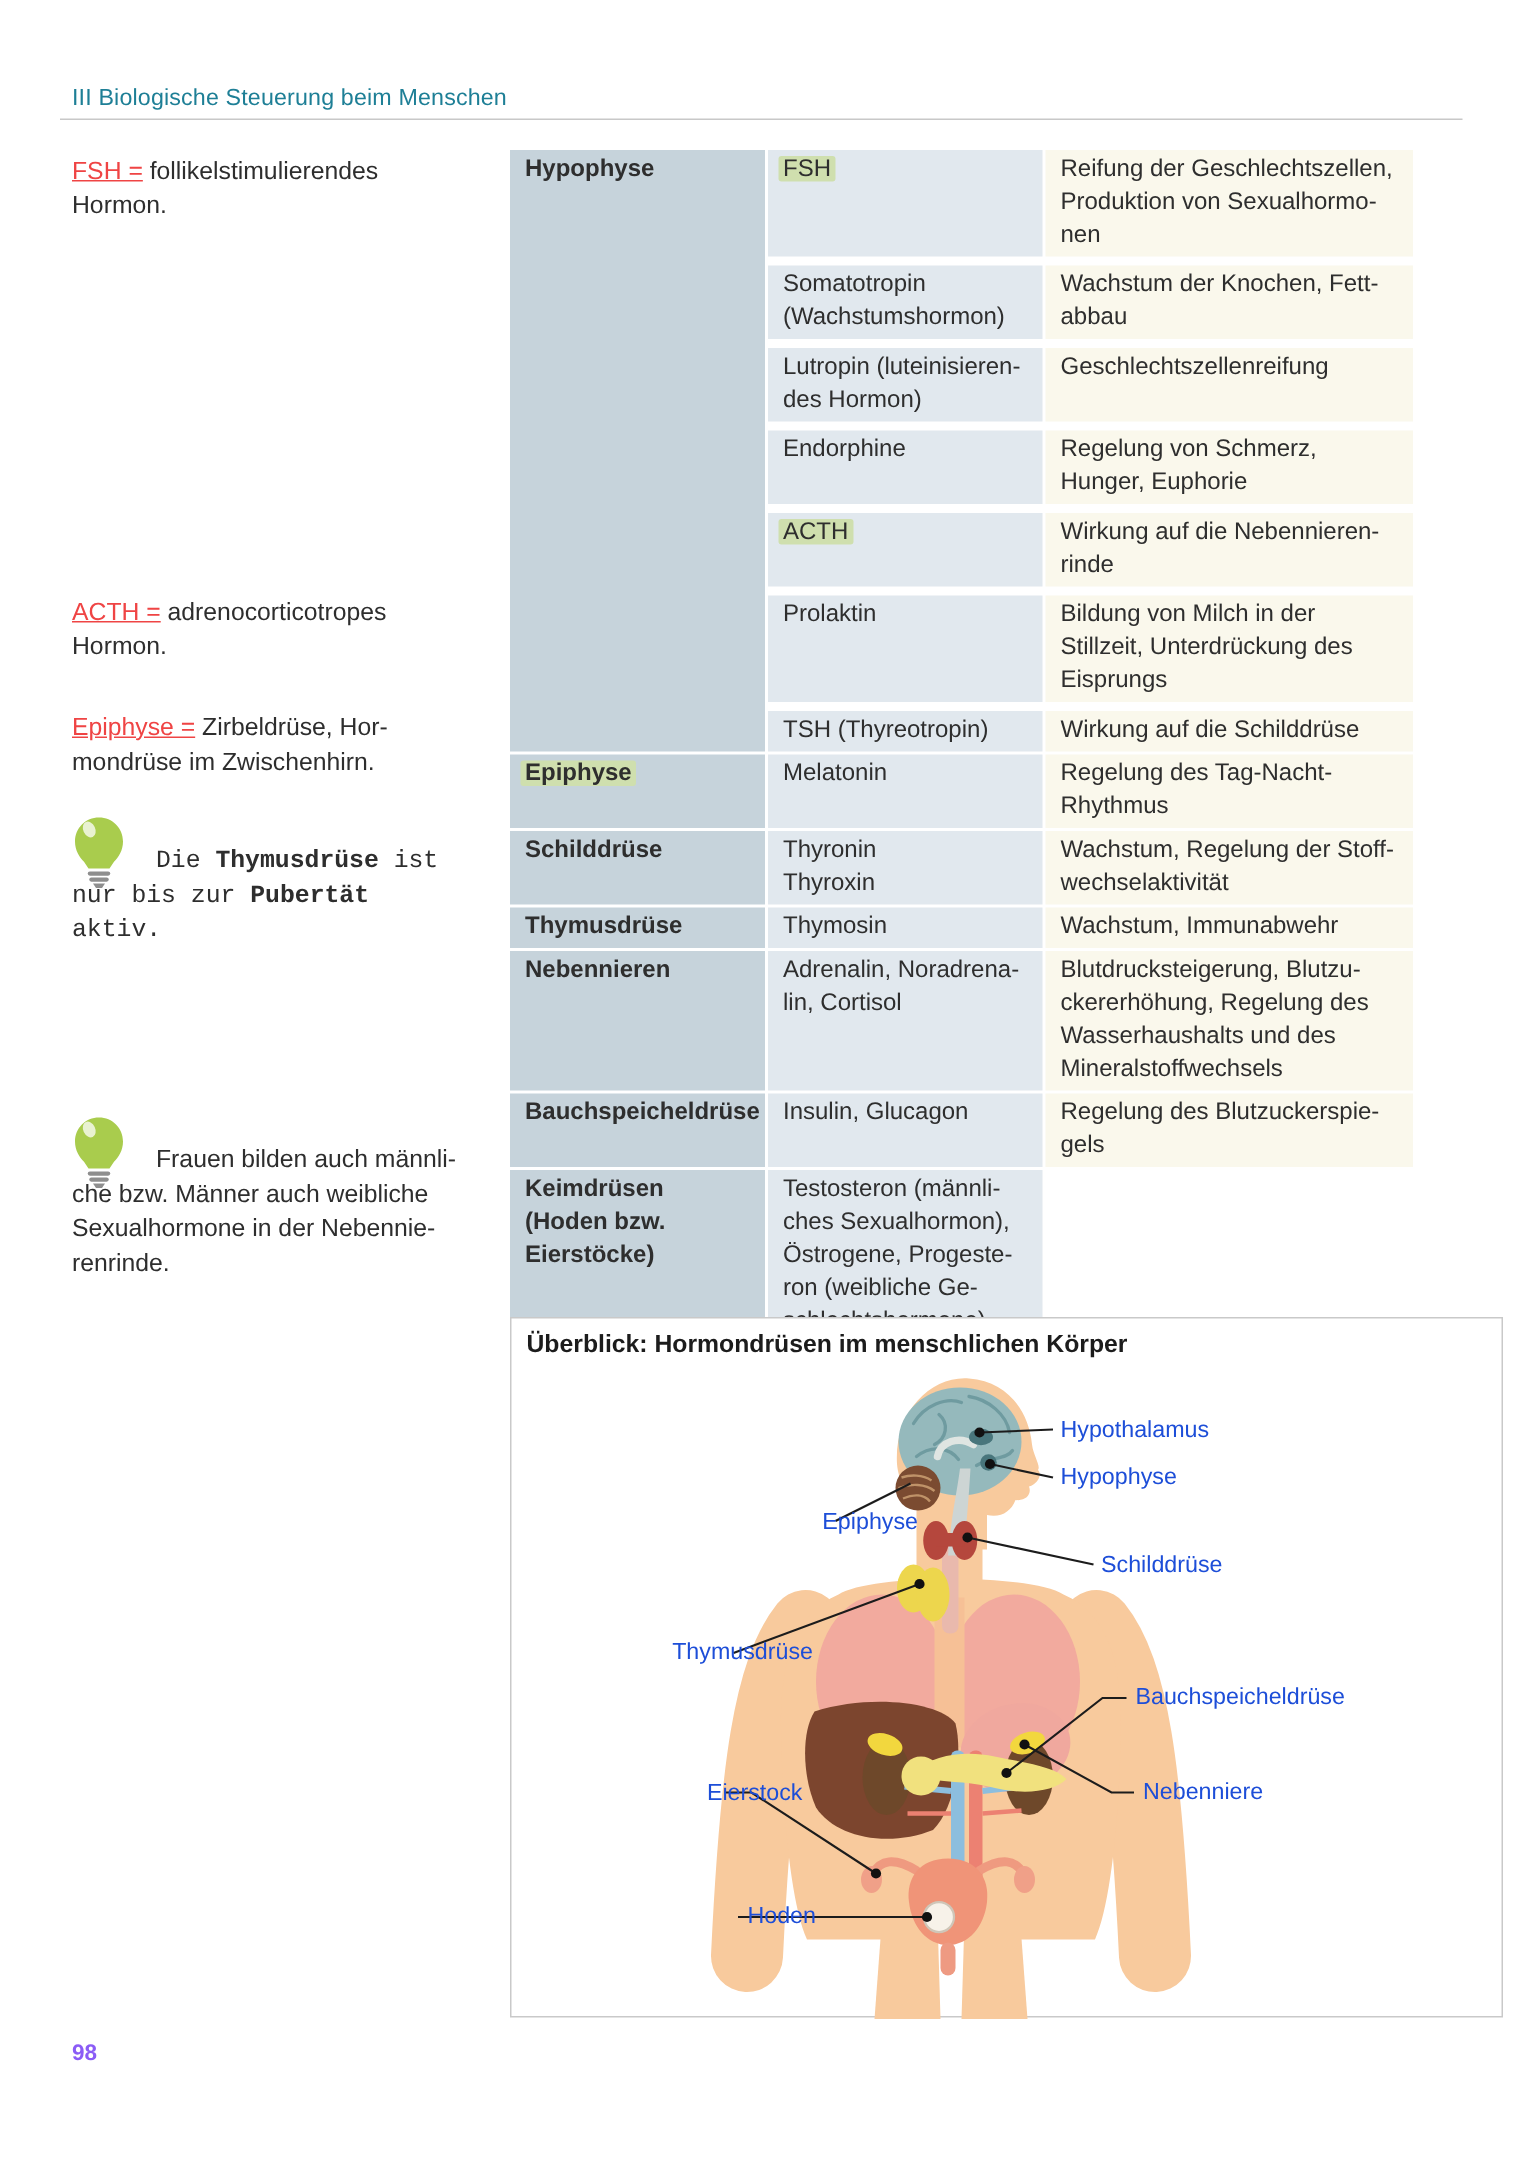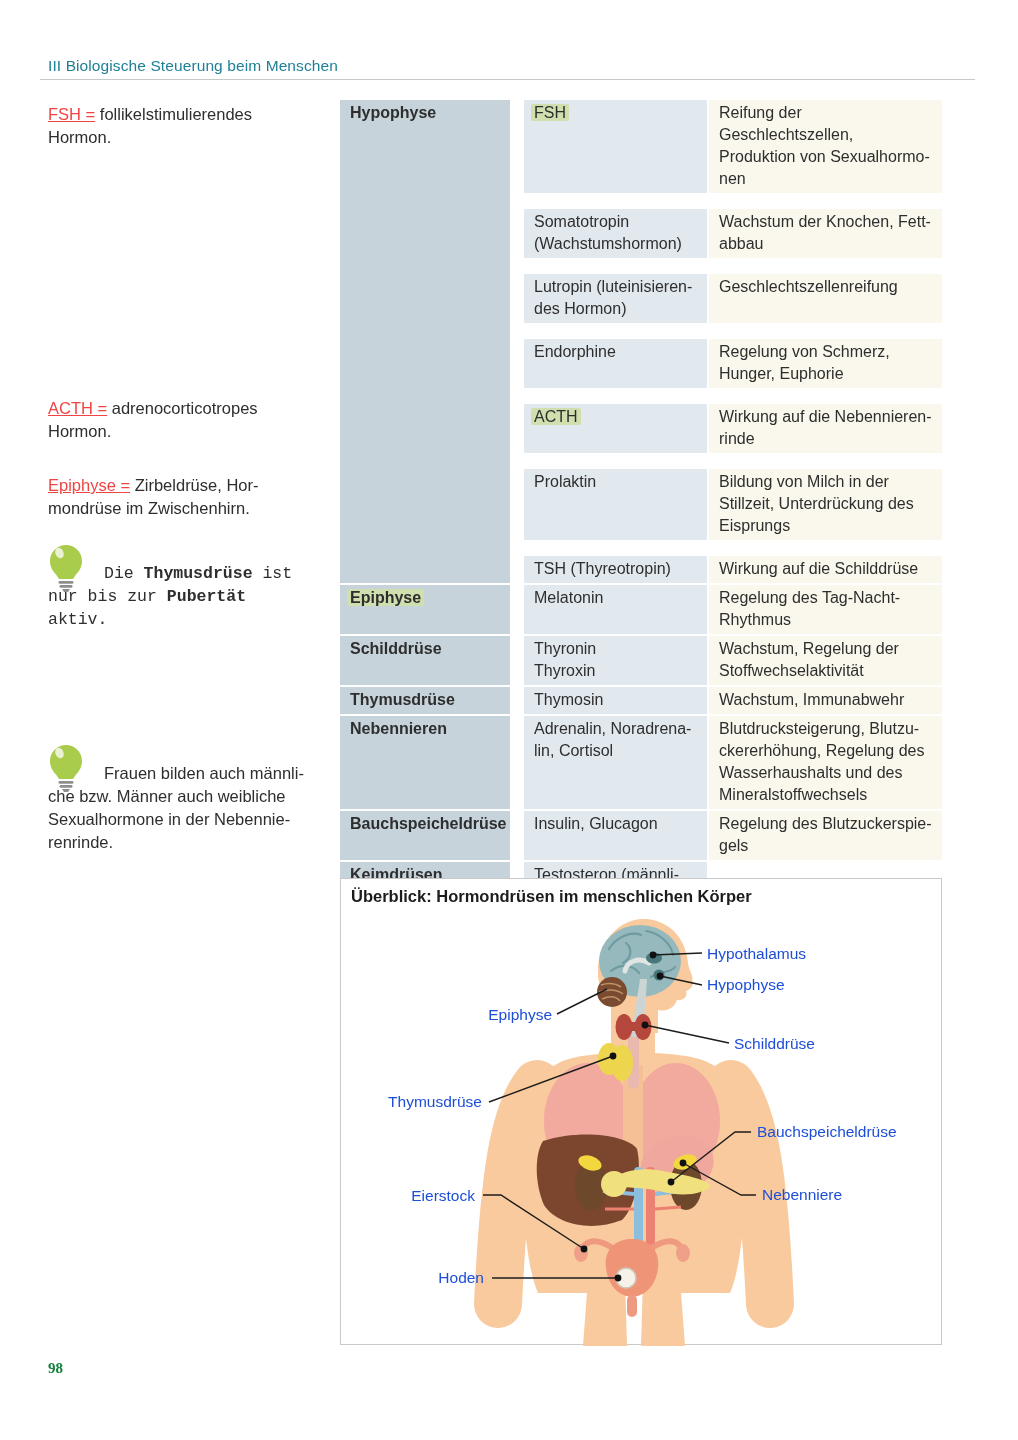--- a/index.html
+++ b/index.html
@@ -13,32 +13,32 @@
   
   .mnote{position:absolute;left:48px;width:262px;font-size:16.5px;line-height:23px;color:#2e2e2e;}
   .term{color:#ef4444;text-decoration:underline;}
   .tipicon{position:absolute;left:48px;width:36px;height:48px;}
   .tiptext{position:absolute;left:48px;width:262px;font-size:16.5px;line-height:23px;text-indent:56px;color:#2e2e2e;}
   .b{font-weight:bold;}
   
   #tablewrap{position:absolute;left:340px;top:100px;width:602px;}
   .tgroup{display:flex;gap:2px;margin-bottom:2px;}
   .gcell{width:170px;flex:0 0 170px;background:#c6d3db;padding:2px 10px 3px;font-size:16px;line-height:22px;font-weight:bold;box-sizing:border-box;}
-  .gsub{flex:1;display:flex;flex-direction:column;gap:16px;margin-left:12px;}
+  .gsub{flex:1;display:flex;flex-direction:column;gap:6px;}
   .trow{display:flex;gap:2px;flex:1;}
   .hcell{width:183px;flex:0 0 183px;background:#e1e8ee;padding:2px 10px 3px;font-size:16px;line-height:22px;box-sizing:border-box;white-space:pre-line;}
   .fcell{flex:1;background:#faf8ec;padding:2px 10px 3px;font-size:16px;line-height:22px;box-sizing:border-box;}
   .hl{background:#cfdfae;border-radius:2px;padding:0 3px;margin-left:-3px;}
   
-  #figbox{position:absolute;left:340px;top:878px;width:602px;height:467px;background:#ffffff;border:1px solid #c9c9c9;box-sizing:border-box;}
+  #figbox{position:absolute;left:340px;top:878px;width:662px;height:467px;background:#ffffff;border:1px solid #c9c9c9;box-sizing:border-box;}
   .figtitle{position:absolute;left:10px;top:8px;font-size:16.5px;font-weight:bold;color:#1c1c1c;}
   .figlabel{position:absolute;font-size:15.5px;color:#1d4ed8;white-space:nowrap;}
   #bodysvg{position:absolute;left:0;top:0;width:602px;height:467px;}
   
-  .pagenum{position:absolute;left:48px;top:1360px;font-size:15px;font-weight:bold;color:#15803d;font-family:Liberation Serif, serif;}
+  .pagenum{position:absolute;left:48px;top:1360px;font-size:15px;font-weight:bold;color:#8b5cf6;}
 </style>
 </head>
 <body>
 
 <div id="page">
 
   <div class="chap">III Biologische Steuerung beim Menschen</div>
   <div class="rule"></div>
 
   <div class="mnote" style="top:103px;">

